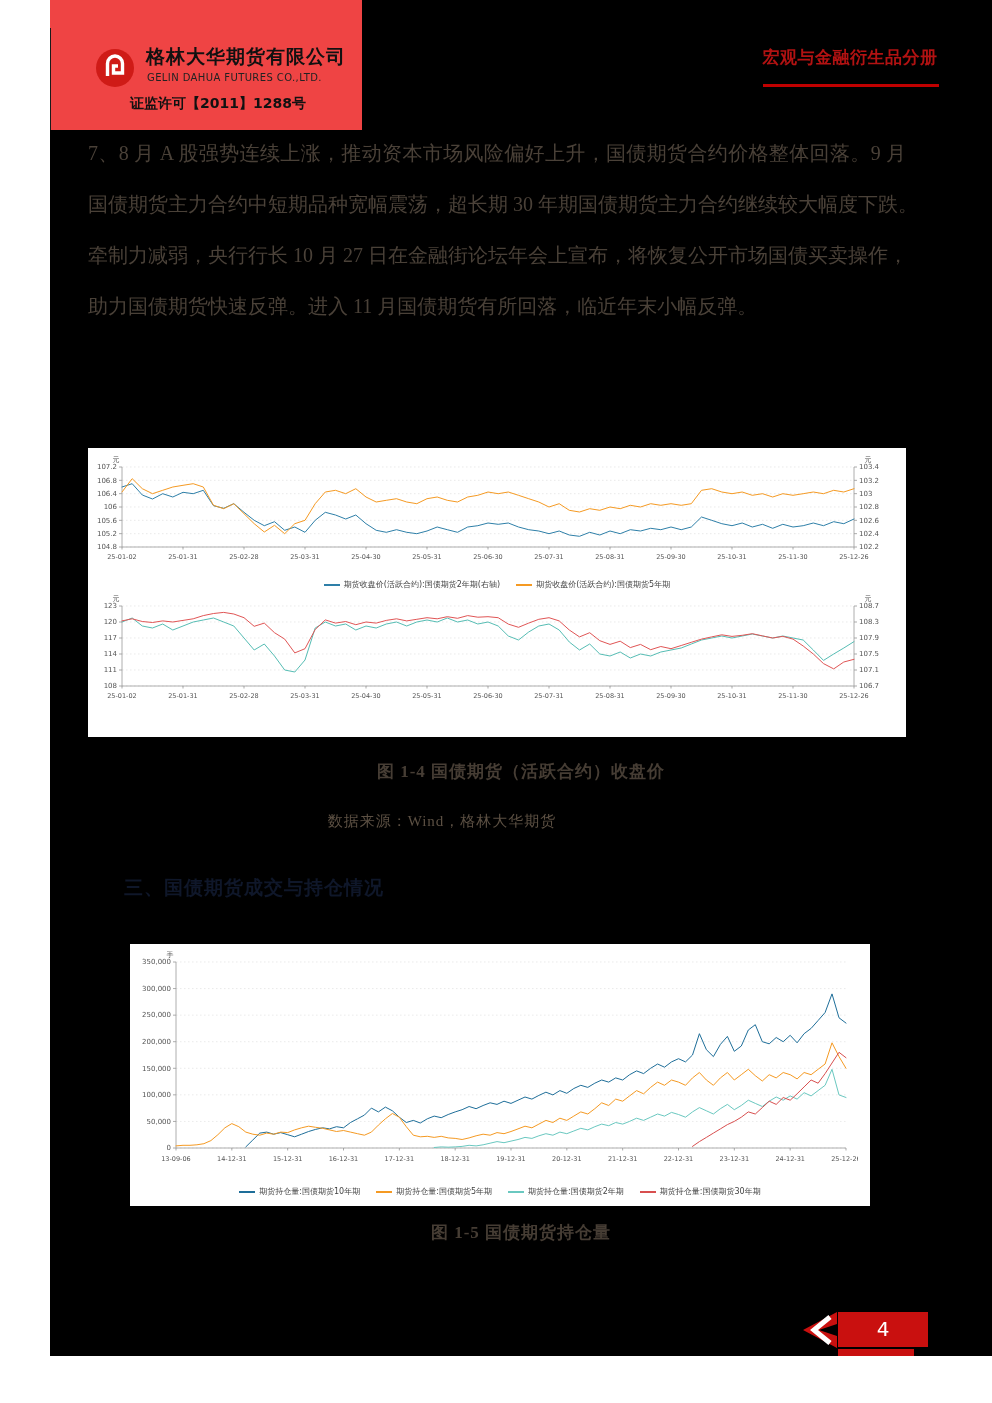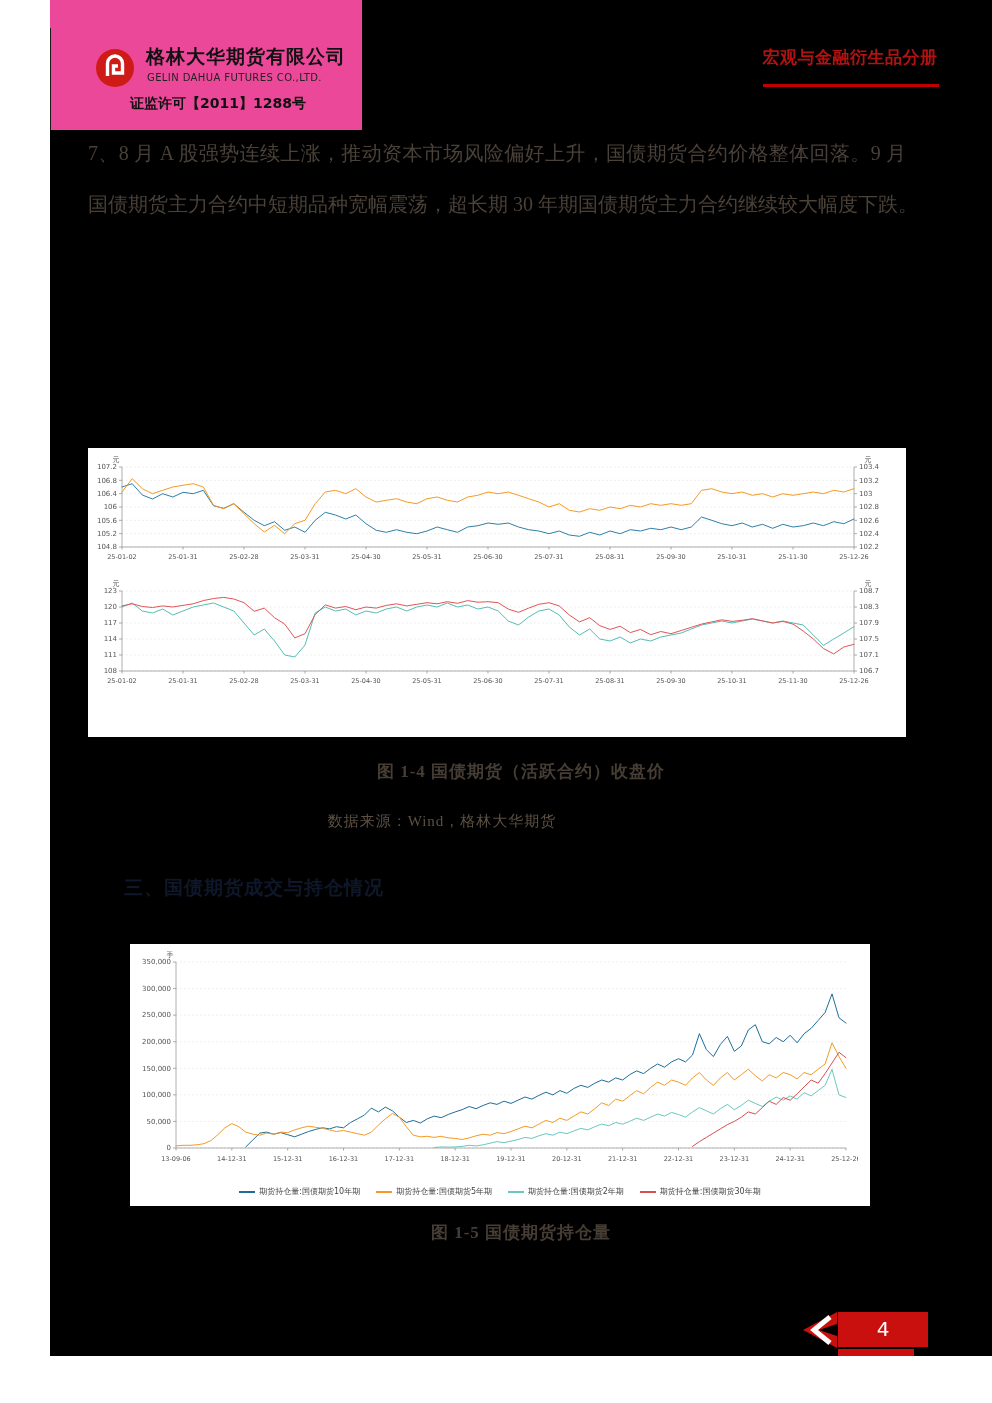--- a/index.html
+++ b/index.html
@@ -1,19 +1,19 @@
 <!DOCTYPE html>
 <html><head>
 <meta charset="utf-8">
 <style>
   html,body{margin:0;padding:0;}
   body{width:992px;height:1403px;position:relative;background:#ffffff;
        font-family:"Liberation Serif","DejaVu Serif",serif;overflow:hidden;}
   .black-area{position:absolute;left:50px;top:0;width:942px;height:1356px;background:#000;}
-  .logo-box{position:absolute;left:50px;top:0;width:312px;height:130px;background:#ec4899;}
+  .logo-box{position:absolute;left:50px;top:0;width:312px;height:130px;background:#ef4444;}
   .logo-edge{position:absolute;left:50px;top:28px;width:1px;height:102px;background:#1b1b1b;}
   .logo-mark{position:absolute;left:45px;top:48px;}
   .company-cn{position:absolute;left:96px;top:44px;font-family:"DejaVu Sans","Liberation Sans",sans-serif;
               font-weight:bold;font-size:19px;color:#111;letter-spacing:1px;white-space:nowrap;}
   .company-en{position:absolute;left:97px;top:72px;font-family:"DejaVu Sans",sans-serif;
               font-size:10px;color:#222;letter-spacing:0.4px;white-space:nowrap;}
   .license{position:absolute;left:80px;top:95px;font-family:"DejaVu Sans",sans-serif;
            font-weight:bold;font-size:14px;color:#111;white-space:nowrap;}
   .brochure-title{position:absolute;left:760px;top:46px;width:180px;text-align:center;
                   font-family:"DejaVu Sans",sans-serif;font-weight:bold;font-size:17px;
@@ -58,20 +58,22 @@
   <div class="license">证监许可【2011】1288号</div>
 </div>
 <div class="logo-edge"></div>
 
 <div class="brochure-title">宏观与金融衍生品分册</div>
 <div class="red-rule"></div>
 
 <div class="body-text">
   <div class="body-line">7、8 月 A 股强势连续上涨，推动资本市场风险偏好上升，国债期货合约价格整体回落。9 月</div>
   <div class="body-line">国债期货主力合约中短期品种宽幅震荡，超长期 30 年期国债期货主力合约继续较大幅度下跌。</div>
+  <div class="body-line">牵制力减弱，央行行长 10 月 27 日在金融街论坛年会上宣布，将恢复公开市场国债买卖操作，</div>
+  <div class="body-line last">助力国债期货快速反弹。进入 11 月国债期货有所回落，临近年末小幅反弹。</div>
 </div>
 
 <div class="chart-box chart1">
   <div class="panel-host"><svg width="806" height="120" viewBox="0 0 806 120">
         <line x1="34" y1="14" x2="766" y2="14" stroke="#dcdcdc" stroke-width="0.6" stroke-dasharray="1.5,2.5"></line>
         <line x1="31" y1="14" x2="34" y2="14" stroke="#888" stroke-width="0.7"></line>
         <text x="29" y="16.3" text-anchor="end" font-size="7" fill="#555" font-family="DejaVu Sans, sans-serif">107.2</text>
         <line x1="766" y1="14" x2="769" y2="14" stroke="#888" stroke-width="0.7"></line>
         <text x="771" y="16.3" text-anchor="start" font-size="7" fill="#555" font-family="DejaVu Sans, sans-serif">103.4</text>
         <line x1="34" y1="27.333333333333336" x2="766" y2="27.333333333333336" stroke="#dcdcdc" stroke-width="0.6" stroke-dasharray="1.5,2.5"></line>
@@ -131,20 +133,30 @@
         <text x="583" y="106" text-anchor="middle" font-size="6.5" fill="#555" font-family="DejaVu Sans, sans-serif">25-09-30</text>
         <line x1="644" y1="94" x2="644" y2="96.5" stroke="#888" stroke-width="0.7"></line>
         <text x="644" y="106" text-anchor="middle" font-size="6.5" fill="#555" font-family="DejaVu Sans, sans-serif">25-10-31</text>
         <line x1="705" y1="94" x2="705" y2="96.5" stroke="#888" stroke-width="0.7"></line>
         <text x="705" y="106" text-anchor="middle" font-size="6.5" fill="#555" font-family="DejaVu Sans, sans-serif">25-11-30</text>
         <line x1="766" y1="94" x2="766" y2="96.5" stroke="#888" stroke-width="0.7"></line>
         <text x="766" y="106" text-anchor="middle" font-size="6.5" fill="#555" font-family="DejaVu Sans, sans-serif">25-12-26</text>
         <polyline points="34.0,34.0 44.2,30.7 54.3,42.0 64.5,46.0 74.7,40.7 84.8,44.0 95.0,39.3 105.2,40.7 115.3,37.3 125.5,52.7 135.7,55.3 145.8,50.7 156.0,59.3 166.2,67.3 176.3,72.7 186.5,68.7 196.7,77.3 206.8,74.0 217.0,79.3 227.2,67.3 237.3,59.3 247.5,62.0 257.7,66.0 267.8,62.0 278.0,70.7 288.2,77.3 298.3,79.3 308.5,76.7 318.7,79.3 328.8,80.7 339.0,78.0 349.2,74.0 359.3,76.7 369.5,79.3 379.7,74.0 389.8,72.7 400.0,70.0 410.2,71.3 420.3,70.0 430.5,74.0 440.7,76.7 450.8,78.0 461.0,80.7 471.2,78.0 481.3,82.0 491.5,83.3 501.7,79.3 511.8,82.0 522.0,78.0 532.2,80.7 542.3,76.7 552.5,78.0 562.7,75.3 572.8,76.7 583.0,74.0 593.2,76.7 603.3,74.0 613.5,64.0 623.7,67.3 633.8,70.7 644.0,72.7 654.2,70.0 664.3,74.0 674.5,71.3 684.7,75.3 694.8,71.3 705.0,74.0 715.2,72.7 725.3,70.0 735.5,72.7 745.7,68.7 755.8,70.7 766.0,66.0" fill="none" stroke="#2e7fa8" stroke-width="1" stroke-linejoin="round" stroke-linecap="round"></polyline>
         <polyline points="34.0,39.0 44.2,25.7 54.3,35.7 64.5,40.7 74.7,37.3 84.8,34.0 95.0,32.3 105.2,30.7 115.3,34.0 125.5,52.3 135.7,55.7 145.8,50.7 156.0,60.7 166.2,70.7 176.3,79.0 186.5,72.3 196.7,80.7 206.8,70.7 217.0,67.3 227.2,50.7 237.3,39.0 247.5,37.3 257.7,40.7 267.8,35.7 278.0,44.0 288.2,49.0 298.3,47.3 308.5,45.7 318.7,49.0 328.8,50.7 339.0,45.7 349.2,44.0 359.3,47.3 369.5,49.0 379.7,44.0 389.8,42.3 400.0,39.0 410.2,40.7 420.3,39.0 430.5,42.3 440.7,45.7 450.8,49.0 461.0,54.0 471.2,50.7 481.3,57.3 491.5,59.0 501.7,55.7 511.8,57.3 522.0,54.0 532.2,55.7 542.3,52.3 552.5,54.0 562.7,50.7 572.8,52.3 583.0,50.7 593.2,52.3 603.3,50.7 613.5,37.3 623.7,35.7 633.8,39.0 644.0,40.7 654.2,39.0 664.3,42.3 674.5,40.7 684.7,44.0 694.8,40.7 705.0,42.3 715.2,40.7 725.3,39.0 735.5,40.7 745.7,37.3 755.8,39.0 766.0,35.7" fill="none" stroke="#f59a23" stroke-width="1" stroke-linejoin="round" stroke-linecap="round"></polyline>
       </svg></div>
+  <div class="legend">
+      <span class="item">
+        <span class="sw" style="background: rgb(46, 127, 168);"></span>
+        <span>期货收盘价(活跃合约):国债期货2年期(右轴)</span>
+      </span>
+      <span class="item">
+        <span class="sw" style="background: rgb(245, 154, 35);"></span>
+        <span>期货收盘价(活跃合约):国债期货5年期</span>
+      </span>
+    </div>
   <div class="panel-host"><svg width="806" height="120" viewBox="0 0 806 120">
         <line x1="34" y1="14" x2="766" y2="14" stroke="#dcdcdc" stroke-width="0.6" stroke-dasharray="1.5,2.5"></line>
         <line x1="31" y1="14" x2="34" y2="14" stroke="#888" stroke-width="0.7"></line>
         <text x="29" y="16.3" text-anchor="end" font-size="7" fill="#555" font-family="DejaVu Sans, sans-serif">123</text>
         <line x1="766" y1="14" x2="769" y2="14" stroke="#888" stroke-width="0.7"></line>
         <text x="771" y="16.3" text-anchor="start" font-size="7" fill="#555" font-family="DejaVu Sans, sans-serif">108.7</text>
         <line x1="34" y1="30" x2="766" y2="30" stroke="#dcdcdc" stroke-width="0.6" stroke-dasharray="1.5,2.5"></line>
         <line x1="31" y1="30" x2="34" y2="30" stroke="#888" stroke-width="0.7"></line>
         <text x="29" y="32.3" text-anchor="end" font-size="7" fill="#555" font-family="DejaVu Sans, sans-serif">120</text>
         <line x1="766" y1="30" x2="769" y2="30" stroke="#888" stroke-width="0.7"></line>

